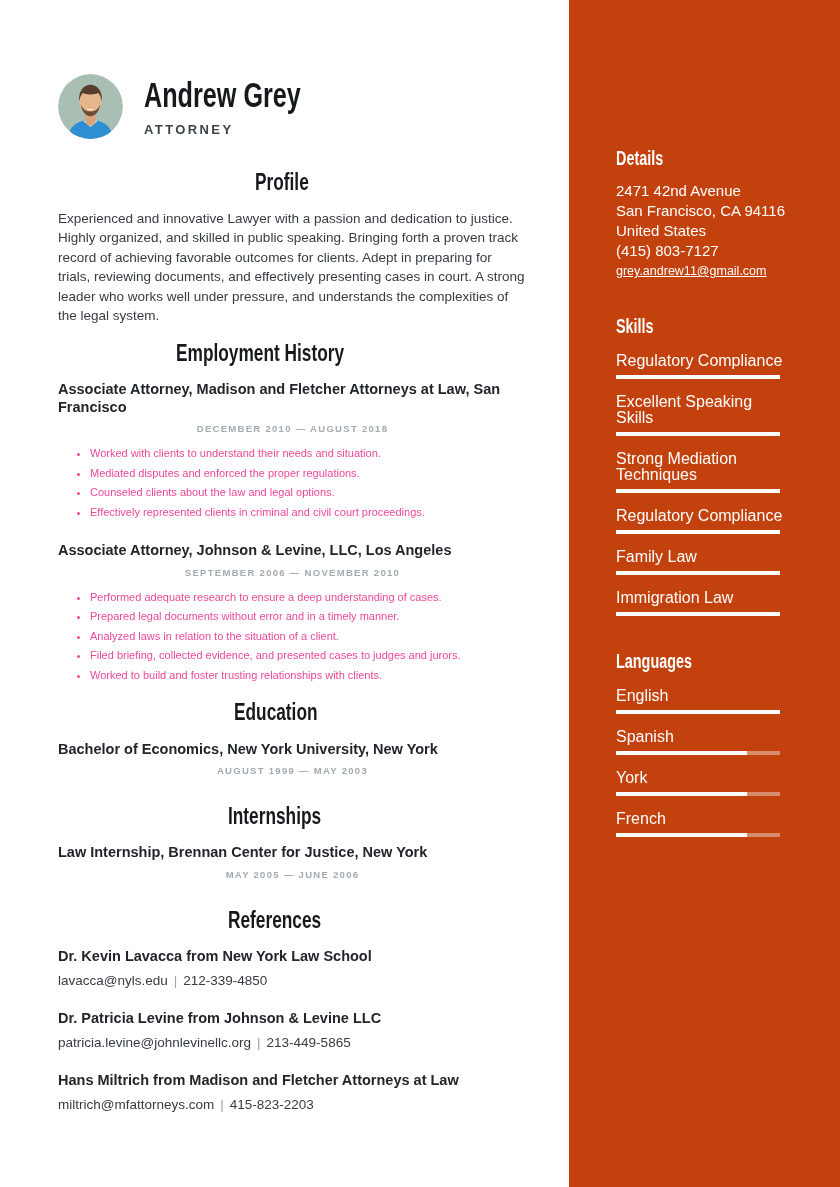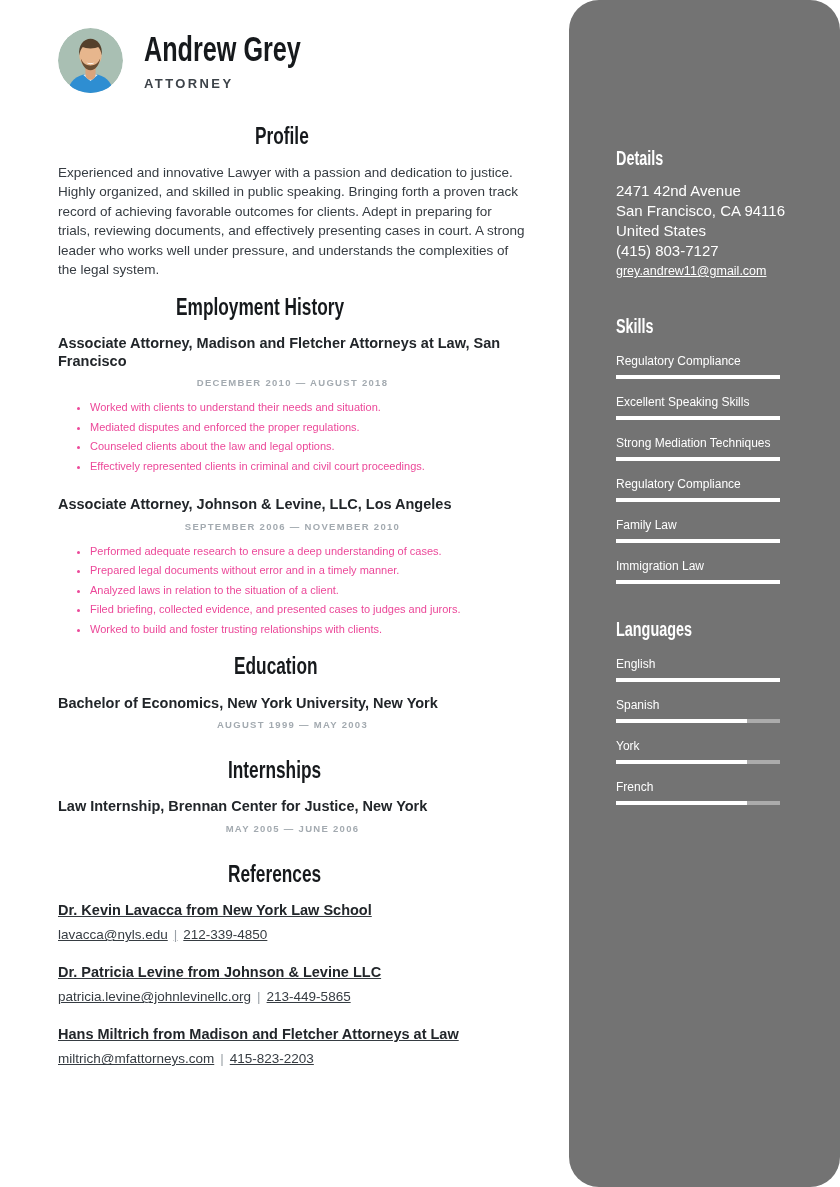--- a/index.html
+++ b/index.html
@@ -15,21 +15,21 @@
     display: flex;
     overflow: hidden;
     background: #ffffff;
   }
 
   
   .main {
     width: 569px;
     min-width: 569px;
     background: #ffffff;
-    padding: 28px 42px 40px 58px;
+    padding: 74px 42px 40px 58px;
   }
   .header-row { display: flex; align-items: center; gap: 21px; }
   .avatar {
     width: 65px; height: 65px;
     border-radius: 50%;
     overflow: hidden;
     flex: 0 0 65px;
   }
   .avatar svg { display: block; width: 65px; height: 65px; }
   .condensed {
@@ -85,36 +85,35 @@
   ul.bullets {
     margin: 10px 0 0 0;
     padding-left: 32px;
   }
   ul.bullets li {
     font-size: 11px;
     line-height: 19.5px;
     color: #ec4899;
   }
   .edu-entry { margin-bottom: 23px; }
-  .ref-entry { margin-bottom: 21px; text-decoration: underline; }
+  .ref-entry { margin-bottom: 21px; }
   .ref-contact {
     margin-top: 8px;
     font-size: 13.5px;
     color: #363c42;
   }
   .ref-sep { color: #9aa1a7; padding: 0 6px; }
 
   
   .sidebar {
     width: 271px;
     min-width: 271px;
-    background: #737373;
+    background: #c2410c;
     color: #ffffff;
     padding: 147px 52px 40px 47px;
-    border-radius: 30px;
   }
   h3.side-heading {
     font-size: 20px;
     font-weight: 700;
     color: #ffffff;
     line-height: 1.15;
   }
   .side-details-lines { margin-top: 11px; }
   .side-line {
     font-size: 15px;
@@ -124,21 +123,21 @@
   .side-email {
     display: inline-block;
     font-size: 12.5px;
     line-height: 20px;
     color: #ffffff;
     text-decoration: underline;
     cursor: pointer;
   }
   .side-section { margin-top: 34px; }
   .meter-item { margin-top: 15px; }
-  .meter-label { font-size: 12px; color: #ffffff; line-height: 16px; }
+  .meter-label { font-size: 16px; color: #ffffff; line-height: 16px; }
   .meter-track {
     margin-top: 6px;
     height: 4px;
     width: 164px;
     background: rgba(255,255,255,0.4);
   }
   .meter-fill { height: 4px; background: #ffffff; }
 </style>
 </head>
 <body>

